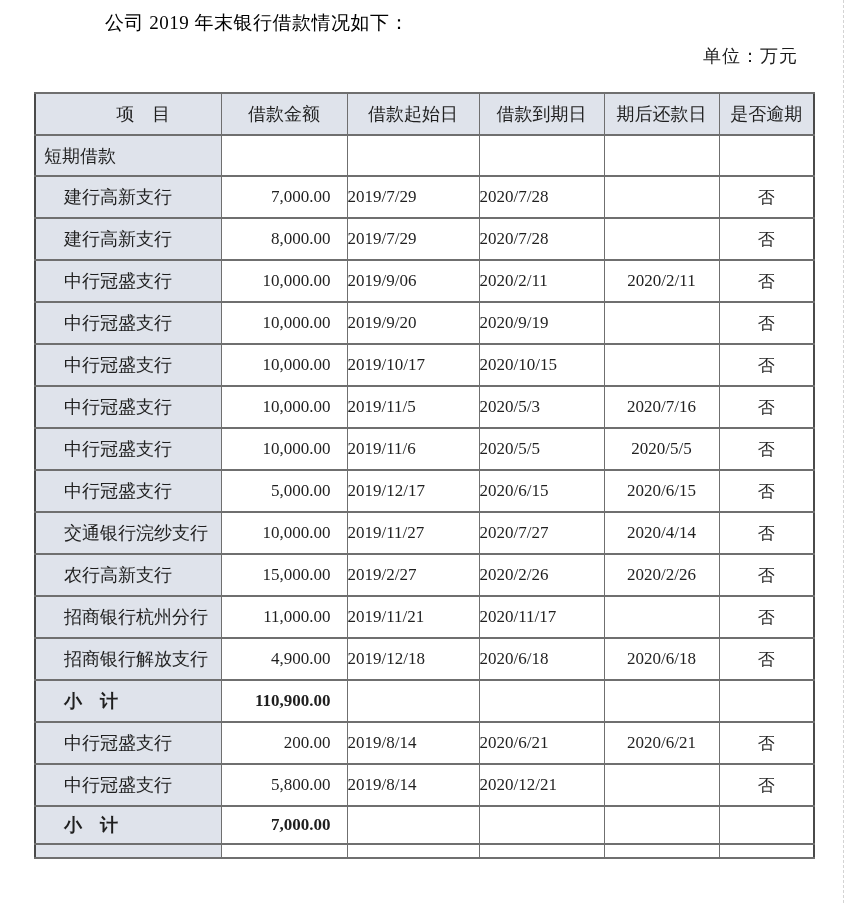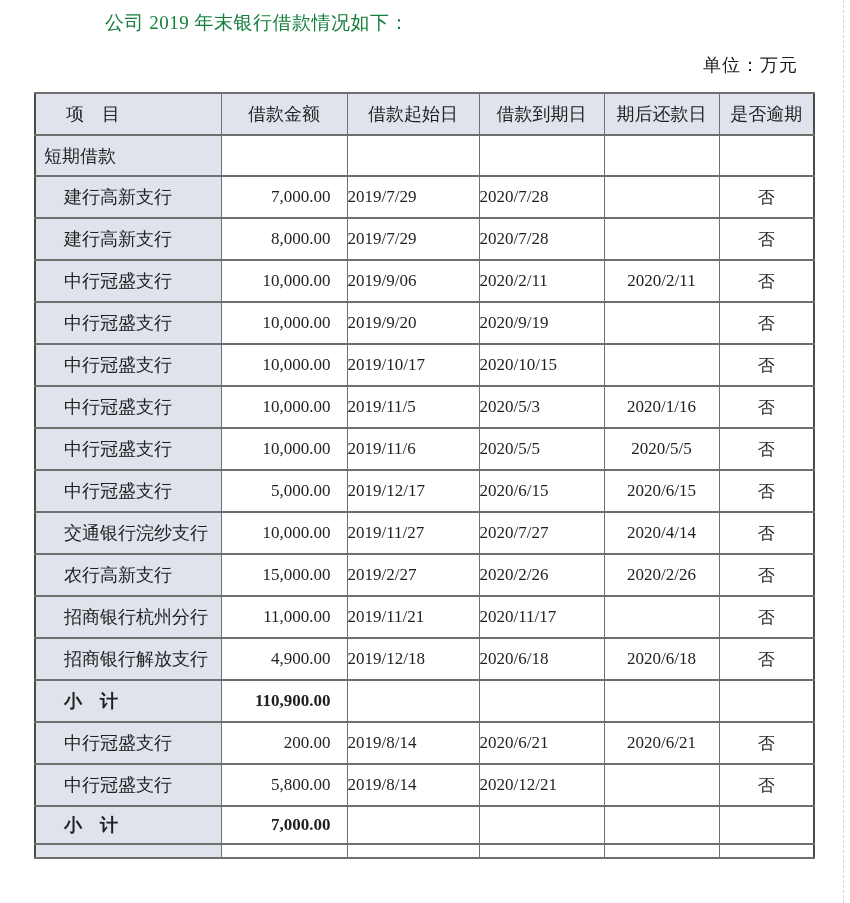--- a/index.html
+++ b/index.html
@@ -3,24 +3,24 @@
 <meta charset="utf-8">
 <style>
   html,body{margin:0;padding:0;}
   body{
     width:850px;height:903px;position:relative;overflow:hidden;
     background:#ffffff;color:#1f1f1f;
     font-family:"Liberation Serif","DejaVu Serif",serif;
   }
   .doc-title{
     position:absolute;left:105px;top:10px;
-    font-size:19px;letter-spacing:0.5px;color:#15803d;white-space:nowrap;
+    font-size:19px;letter-spacing:0.5px;color:#000000;white-space:nowrap;
   }
   .unit-label{
-    position:absolute;right:52px;top:53px;
+    position:absolute;right:52px;top:44px;
     font-size:18px;letter-spacing:1px;color:#1c1c1c;
   }
   .page-edge-line{
     position:absolute;left:843px;top:0;height:903px;width:0;
     border-left:1px dashed #d4d4d4;
   }
   table.loan-table{
     position:absolute;left:34px;top:92px;
     border-collapse:collapse;table-layout:fixed;width:779px;
     border:2px solid #4a4a4a;
@@ -34,21 +34,21 @@
   .loan-table th,.loan-table td{
     border:solid #6f6f6f;border-width:2px 1px;
     background:#ffffff;
     font-size:17px;font-weight:normal;
     padding:0;vertical-align:middle;
     overflow:hidden;white-space:normal;
   }
   .loan-table thead th{
     background:#dfe3eb;height:40px;font-size:18px;text-align:center;
   }
-  .loan-table thead th:first-child{text-align:left;padding-left:30px;}
+  .loan-table thead th:first-child{text-align:center;padding-left:30px;}
   .loan-table td:first-child{
     background:#dfe3eb;text-align:left;padding-left:28px;font-size:18px;
   }
   .loan-table td:nth-child(2){text-align:right;padding-right:16px;margin-top:19px;}
   .loan-table td:nth-child(3),
   .loan-table td:nth-child(4){padding-right:13px;}
   .loan-table td:nth-child(5),
   .loan-table td:nth-child(6){text-align:center;}
   tr.row-item td{height:40px;}
   tr.row-section td{height:39px;}
@@ -137,21 +137,21 @@
     <td>2019/10/17</td>
     <td>2020/10/15</td>
     <td></td>
     <td>否</td>
   </tr>
       <tr class="row-item">
     <td>中行冠盛支行</td>
     <td>10,000.00</td>
     <td>2019/11/5</td>
     <td>2020/5/3</td>
-    <td>2020/1/16</td>
+    <td>2020/7/16</td>
     <td>否</td>
   </tr>
       <tr class="row-item">
     <td>中行冠盛支行</td>
     <td>10,000.00</td>
     <td>2019/11/6</td>
     <td>2020/5/5</td>
     <td>2020/5/5</td>
     <td>否</td>
   </tr>

